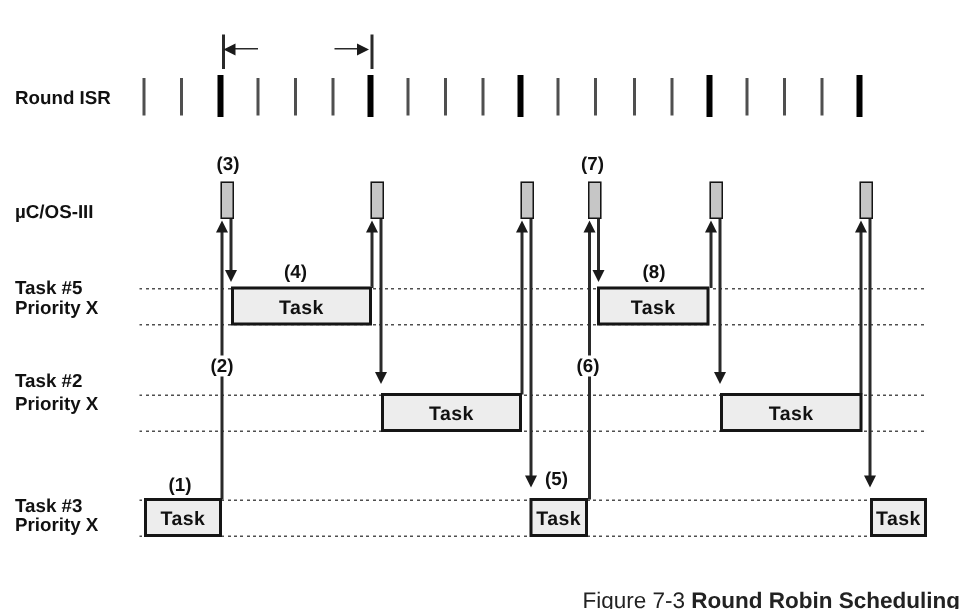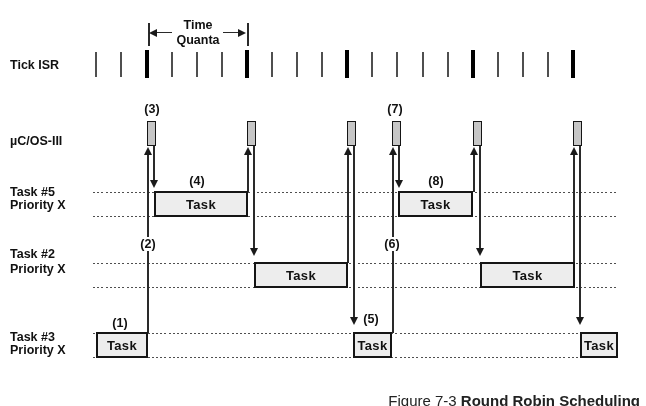--- a/index.html
+++ b/index.html
@@ -28,26 +28,22 @@
   .kernel{left:10px;top:134px}
   .quanta-text{left:198px;top:18px;transform:translateX(-50%);text-align:center;
                font-weight:bold;font-size:12.5px;line-height:15px;z-index:4}
   .caption{right:6px;top:392px;font-size:15px;color:#222;z-index:4}
   .caption .b{font-weight:bold}
 </style>
 </head>
 <body>
 
 <div id="diagram" class="canvas">
-  <div class="abs lbl tickisr">Tick ISR</div>
+  <div class="abs lbl tickisr">Round ISR</div>
   <div class="abs lbl kernel">µC/OS-III</div>
-  <div class="abs quanta-text">
-    <div>Time</div>
-    <div>Quanta</div>
-  </div>
   <div class="abs caption"><span>Figure 7-3 </span><span class="b">Round Robin Scheduling</span></div>
 <div class="abs dash" style="left: 93px; top: 192px; width: 524px;"></div>
     <div class="abs dash" style="left: 93px; top: 216px; width: 524px;"></div>
     <div class="abs rowlabel" style="left: 10px; top: 186px;">Task #5</div>
     <div class="abs rowlabel" style="left: 10px; top: 199px;">Priority X</div>
     <div class="abs dash" style="left: 93px; top: 263px; width: 524px;"></div>
     <div class="abs dash" style="left: 93px; top: 287px; width: 524px;"></div>
     <div class="abs rowlabel" style="left: 10px; top: 248px;">Task #2</div>
     <div class="abs rowlabel" style="left: 10px; top: 263px;">Priority X</div>
     <div class="abs dash" style="left: 93px; top: 333px; width: 524px;"></div>

